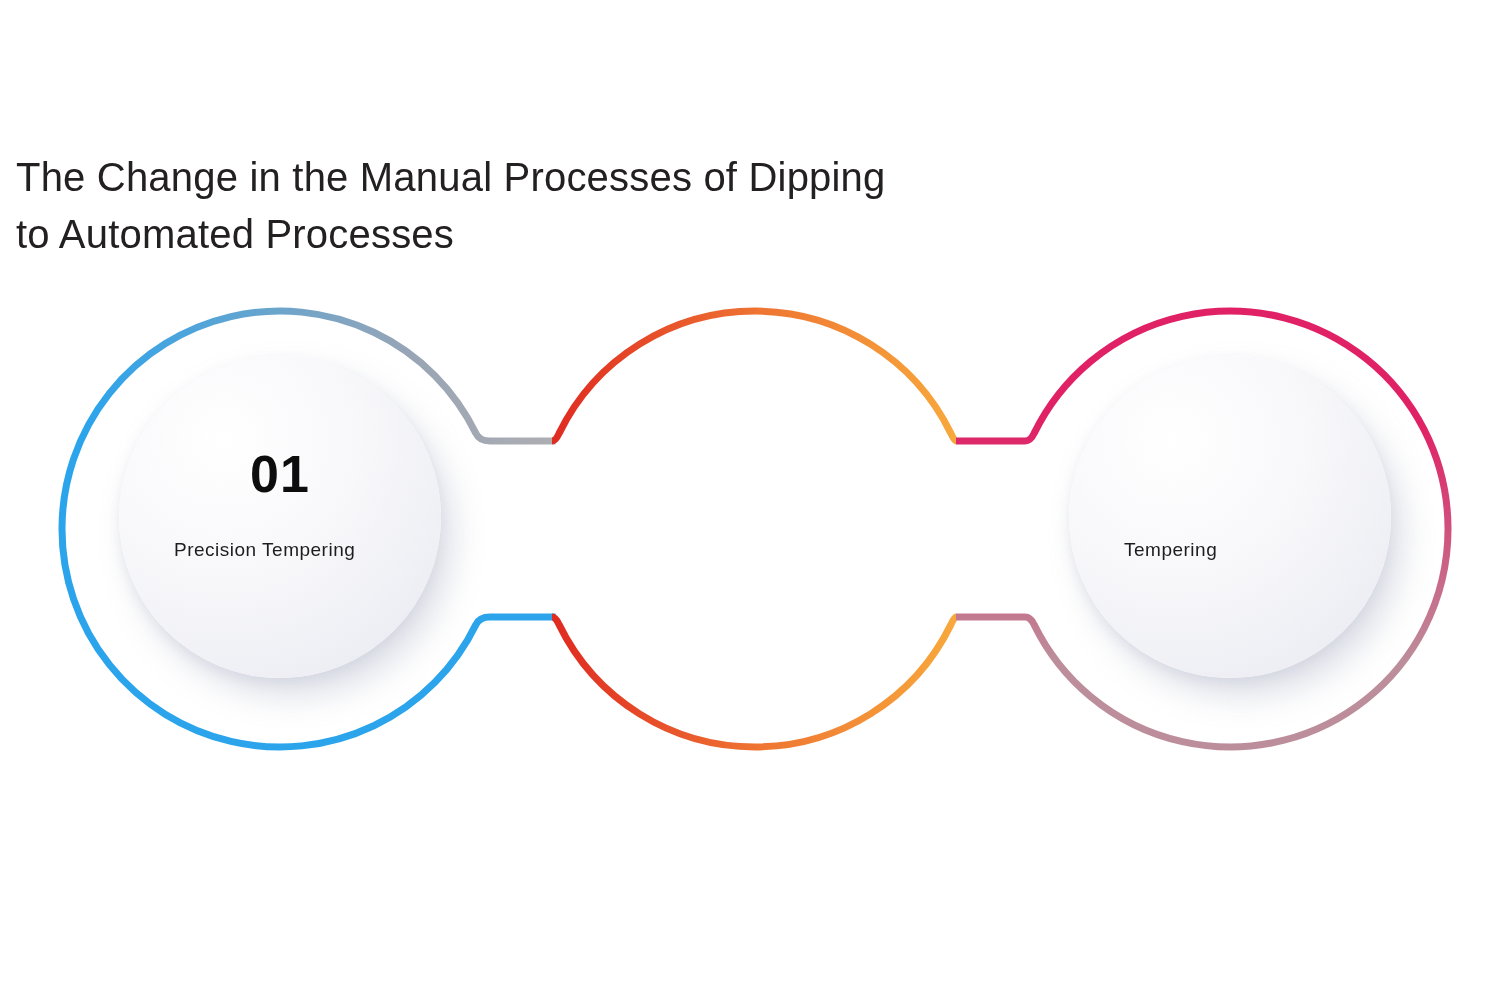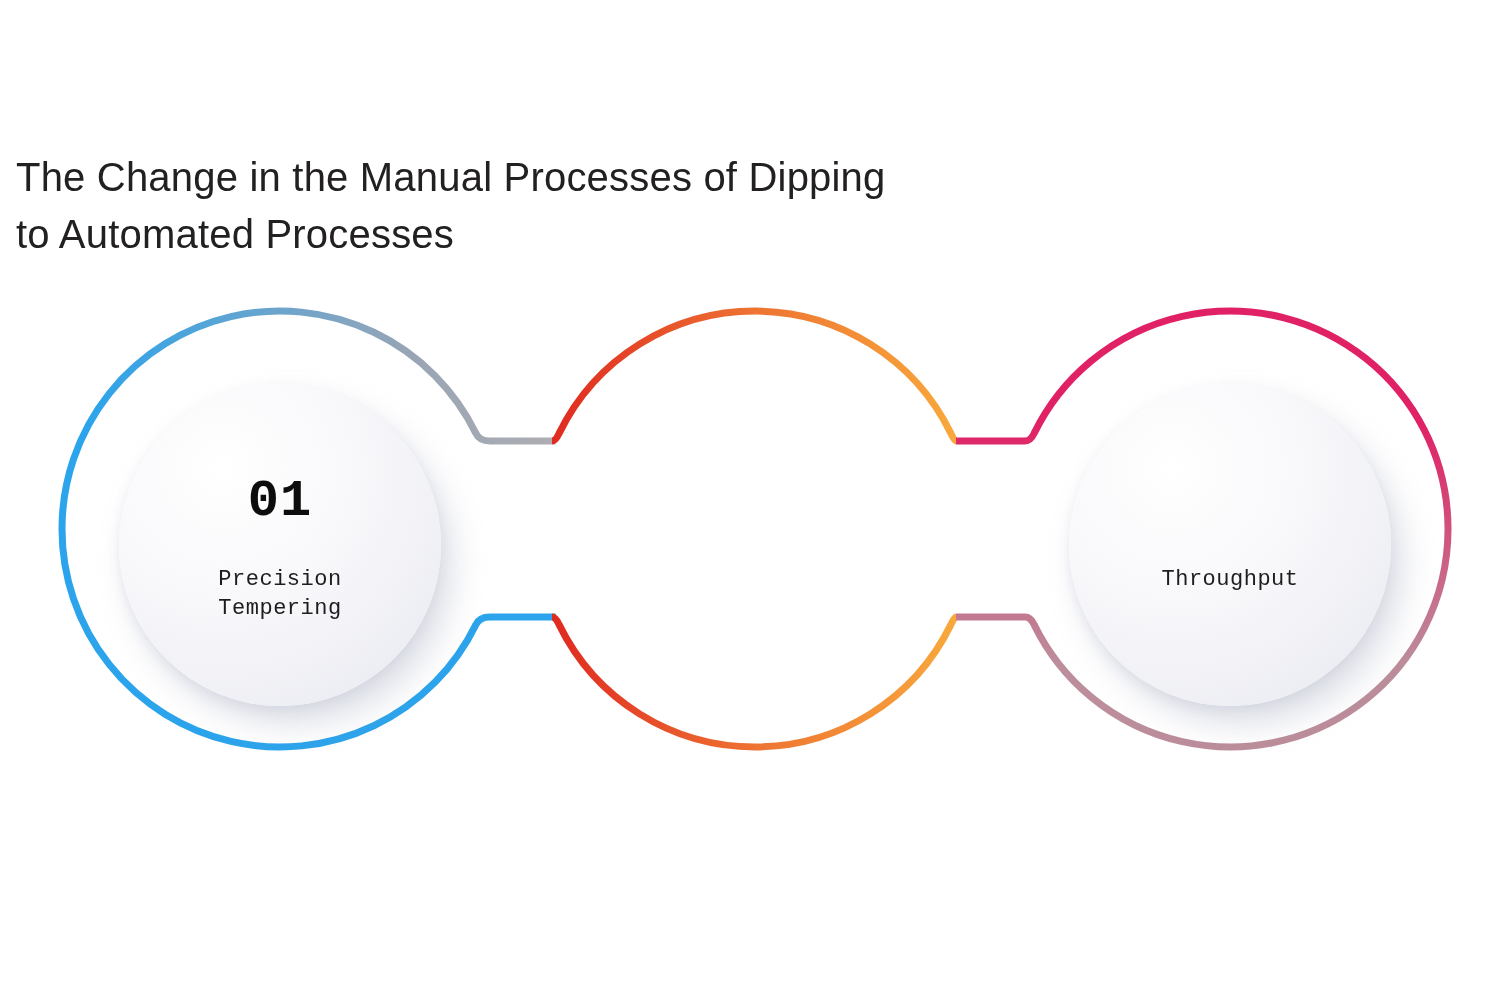--- a/index.html
+++ b/index.html
@@ -12,38 +12,37 @@
   }
   .title{
     position:absolute;top:149px;left:16px;width:1490px;
     text-align:left;
     font-size:40px;line-height:57px;font-weight:500;
     color:#232021;letter-spacing:0.2px;
   }
   .rings{position:absolute;left:0;top:0;width:1500px;height:1000px;}
   .rings path{fill:none;stroke-width:7;stroke-linejoin:round;stroke-linecap:butt;}
   .inner-circle{
-    position:absolute;top:384px;width:322px;height:322px;border-radius:50%;
+    position:absolute;top:356px;width:322px;height:322px;border-radius:50%;
     background:radial-gradient(circle at 32% 26%, #ffffff 0%, #f8f8fb 42%, #e7e8ef 100%);
     box-shadow:12px 18px 32px rgba(150,155,180,0.32), 0 5px 12px rgba(150,155,180,0.15);
-    font-family:Liberation Mono, monospace;
   }
   .inner-circle.c1{left:119px;}
   .inner-circle.c2{left:594px;}
   .inner-circle.c3{left:1069px;}
   .num{
     position:absolute;top:92px;left:0;width:100%;
     text-align:center;
     font-size:52px;line-height:1;font-weight:800;
     letter-spacing:1px;color:#0d0d0d;
   }
   .label{
     position:absolute;top:182px;left:50%;transform:translateX(-50%);
-    width:212px;text-align:center;
-    font-size:22px;line-height:1.3;font-weight:400;
+    width:212px;
+    font-size:19px;line-height:1.3;font-weight:400;
     letter-spacing:0.5px;color:#1d1d1d;
   }
 </style>
 </head>
 <body>
 
 <div class="stage">
 
   <div class="title">
     <div>The Change in the Manual Processes of Dipping</div>
@@ -79,16 +78,16 @@
     <path stroke="url(#grad3)" d="M 956 441 L 1025 441 Q 1030.6 441 1034.1 433.4 A 218 218 0 1 1 1034.1 624.6 Q 1030.6 617 1025 617 L 956 617"></path>
   </svg>
 
   <div class="inner-circle c1">
     <div class="num">01</div>
     <div class="label">Precision Tempering</div>
   </div>
 
 
   <div class="inner-circle c3">
-    <div class="label">Throughput</div>
+    <div class="label">Tempering</div>
   </div>
 
 </div>
 
 </body></html>

